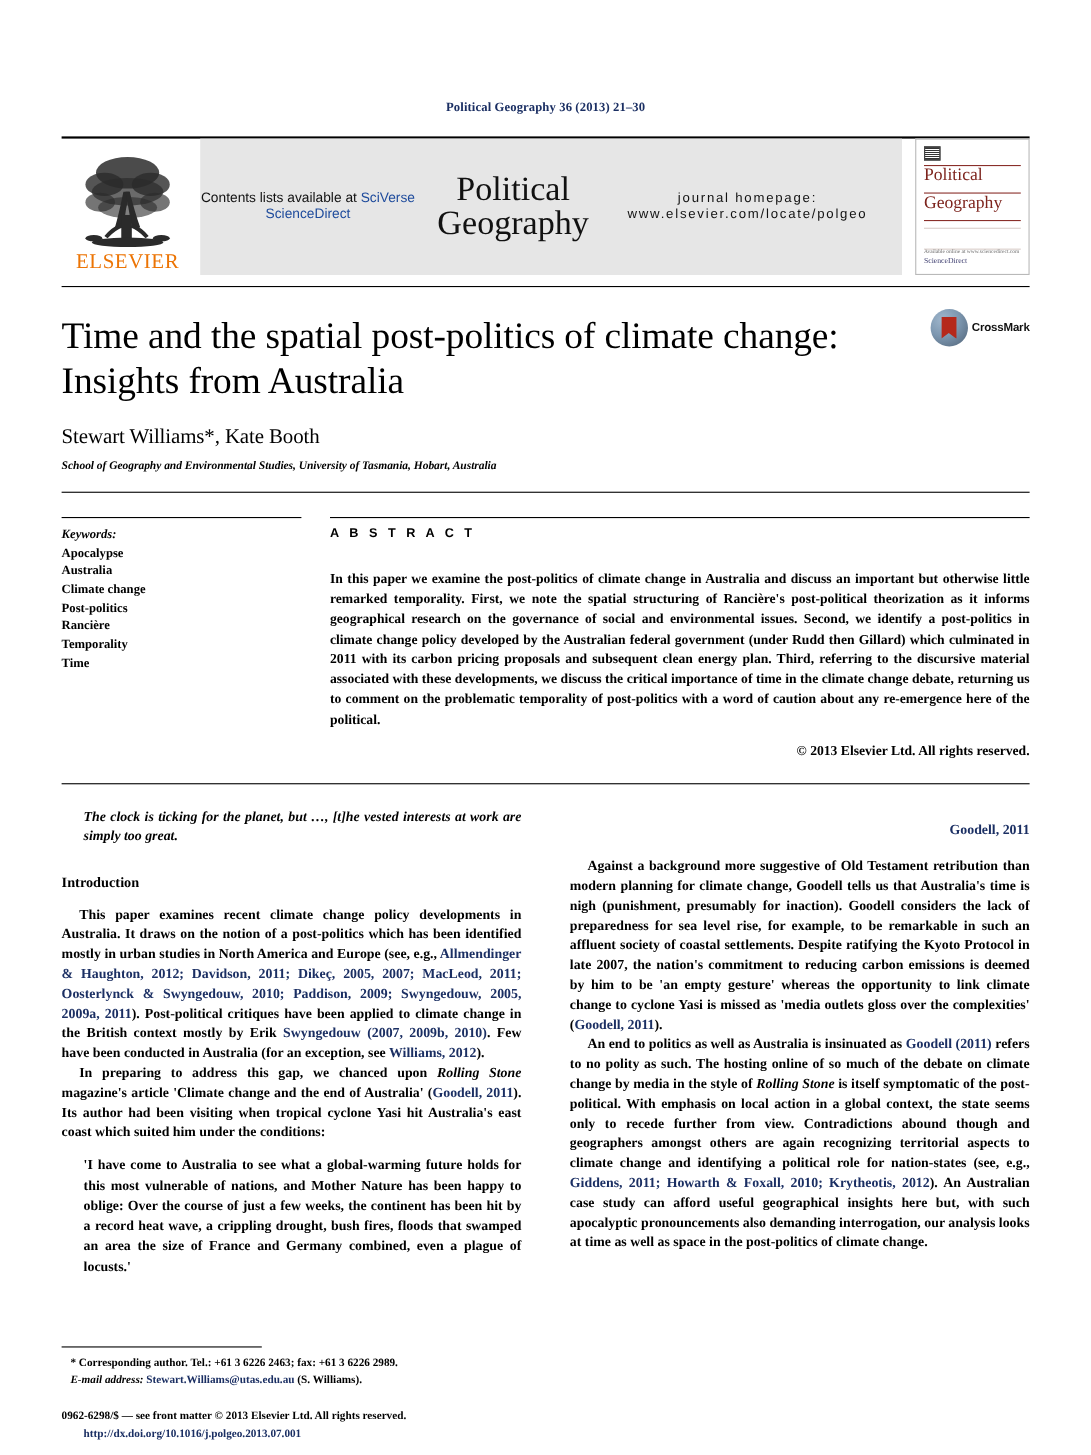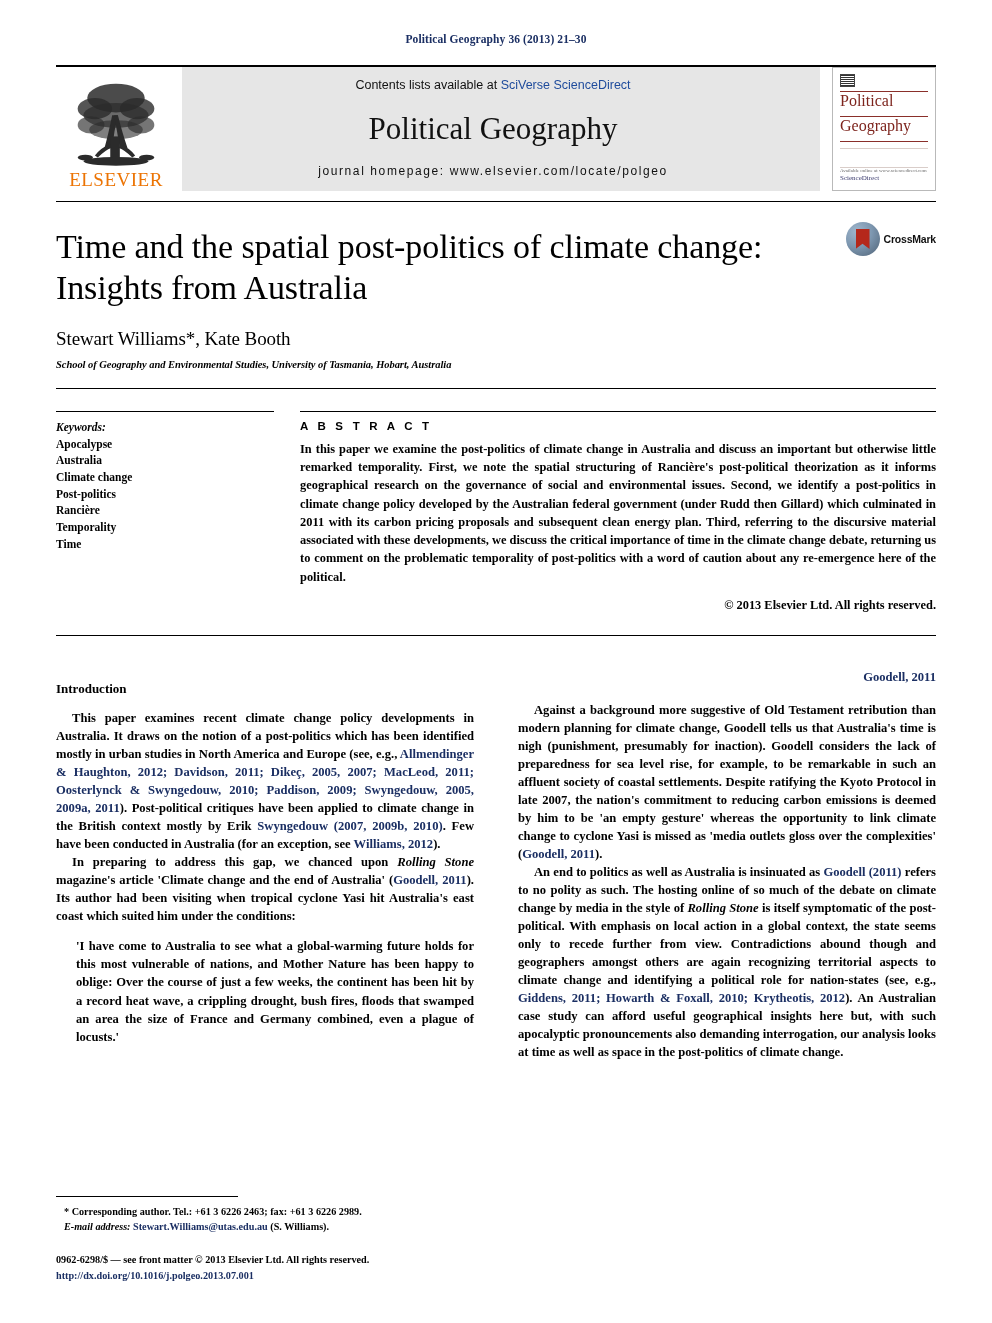--- a/index.html
+++ b/index.html
@@ -22,22 +22,23 @@
     box-sizing: border-box;
     padding: 0 56px;
   }
 
   
   .running-head {
     text-align: center;
     font-size: 11.5px;
     font-weight: bold;
     color: #1b2f63;
-    padding-top: 33px;
+    padding-top: 64px;
     letter-spacing: .1px;
+    margin-top: 28px;
   }
 
   
   .masthead {
     margin-top: 20px;
     border-top: 2.5px solid #000;
     display: flex;
     align-items: stretch;
     height: 124px;
   }
@@ -62,26 +63,27 @@
     letter-spacing: .5px;
     color: #ec7404;
     font-weight: normal;
     line-height: 1;
     margin-top: 1px;
   }
   .banner {
     flex: 1 1 auto;
     background: #e6e6e6;
     display: flex;
-    flex-direction: column;
+    flex-direction: row;
     align-items: center;
     justify-content: space-between;
     padding: 11px 16px 13px 0;
     box-sizing: border-box;
     margin: 0 12px 0 6px;
+    text-align: center;
   }
   .banner-top {
     font-family: "Liberation Sans", sans-serif;
     font-size: 12.5px;
     color: #111;
   }
   .banner-top a {
     color: #1e4b9c;
     text-decoration: none;
   }
@@ -224,21 +226,21 @@
     font-weight: bold;
     line-height: 1.45;
   }
   .abstract-col { flex: 1 1 auto; padding-top: 4px; }
   .abs-rule { border-top: 1.6px solid #000; margin-bottom: 8px; }
   .abs-head {
     font-family: "Liberation Sans", sans-serif;
     font-size: 11.5px;
     font-weight: bold;
     letter-spacing: 3.2px;
-    margin-bottom: 8px;
+    margin-bottom: 26px;
   }
   .abs-body {
     font-size: 12.4px;
     line-height: 1.47;
     text-align: justify;
     font-weight: bold;
   }
   .abs-copy {
     font-size: 12.4px;
     font-weight: bold;
@@ -316,21 +318,21 @@
     text-indent: 8px;
   }
   .footnote .it { font-style: italic; }
   .footnote a { color: #1b2f63; text-decoration: none; }
   .imprint {
     font-size: 10.2px;
     font-weight: bold;
     line-height: 1.5;
     margin-top: 18px;
   }
-  .imprint .doi { color: #1b2f63; }
+  .imprint .doi { color: #1b2f63; margin-left: 20px; }
   .left-bottom {
     position: absolute;
     left: 56px;
     bottom: 40px;
     width: 396px;
   }
 </style>
 </head>
 <body>
 
@@ -427,20 +429,21 @@
       <div class="abs-copy">© 2013 Elsevier Ltd. All rights reserved.</div>
     </div>
   </div>
 
   <div class="body-sep"></div>
 
   <div class="columns">
 
     <div class="col">
 
+      <div class="epigraph">The clock is ticking for the planet, but …, [t]he vested interests at work are simply too great.</div>
 
       <h2 class="section-head">Introduction</h2>
 
       <p class="para"><span>This paper examines recent climate change policy developments in Australia. It draws on the notion of a post-politics which has been identified mostly in urban studies in North America and Europe (see, e.g., </span><span class="ref">Allmendinger &amp; Haughton, 2012; Davidson, 2011; Dikeç, 2005, 2007; MacLeod, 2011; Oosterlynck &amp; Swyngedouw, 2010; Paddison, 2009; Swyngedouw, 2005, 2009a, 2011</span><span>). Post-political critiques have been applied to climate change in the British context mostly by Erik </span><span class="ref">Swyngedouw (2007, 2009b, 2010)</span><span>. Few have been conducted in Australia (for an exception, see </span><span class="ref">Williams, 2012</span><span>).</span></p>
 
       <p class="para"><span>In preparing to address this gap, we chanced upon </span><span class="it">Rolling Stone</span><span> magazine's article 'Climate change and the end of Australia' (</span><span class="ref">Goodell, 2011</span><span>). Its author had been visiting when tropical cyclone Yasi hit Australia's east coast which suited him under the conditions:</span></p>
 
       <div class="blockquote">'I have come to Australia to see what a global-warming future holds for this most vulnerable of nations, and Mother Nature has been happy to oblige: Over the course of just a few weeks, the continent has been hit by a record heat wave, a crippling drought, bush fires, floods that swamped an area the size of France and Germany combined, even a plague of locusts.'</div>
 
     </div>

